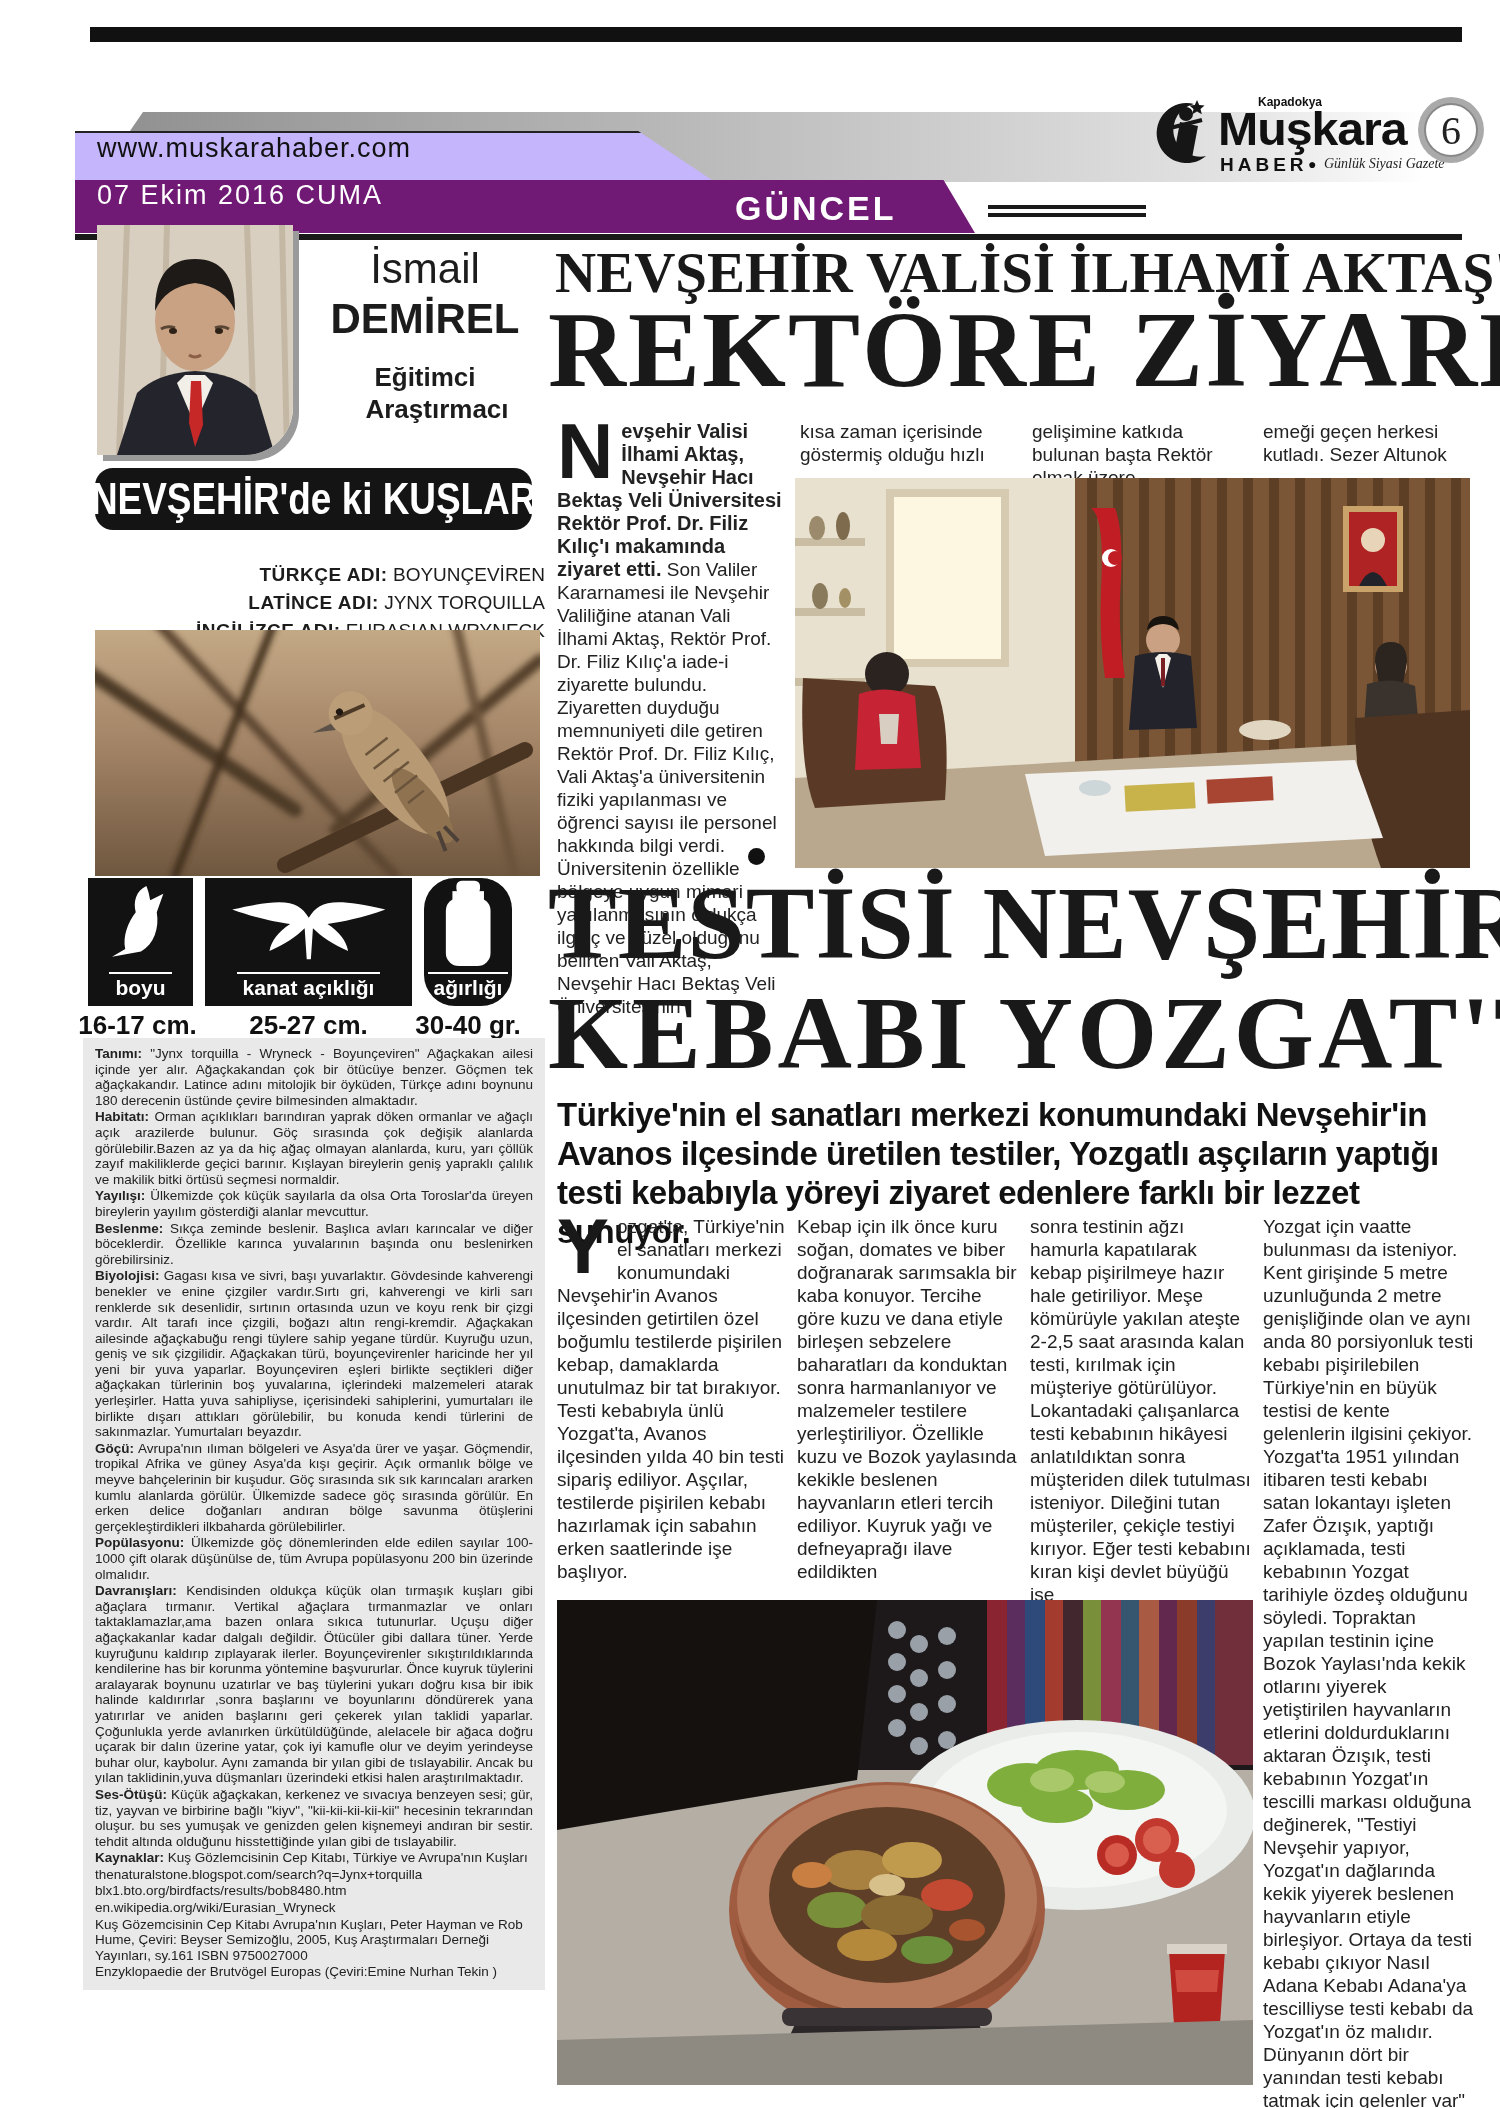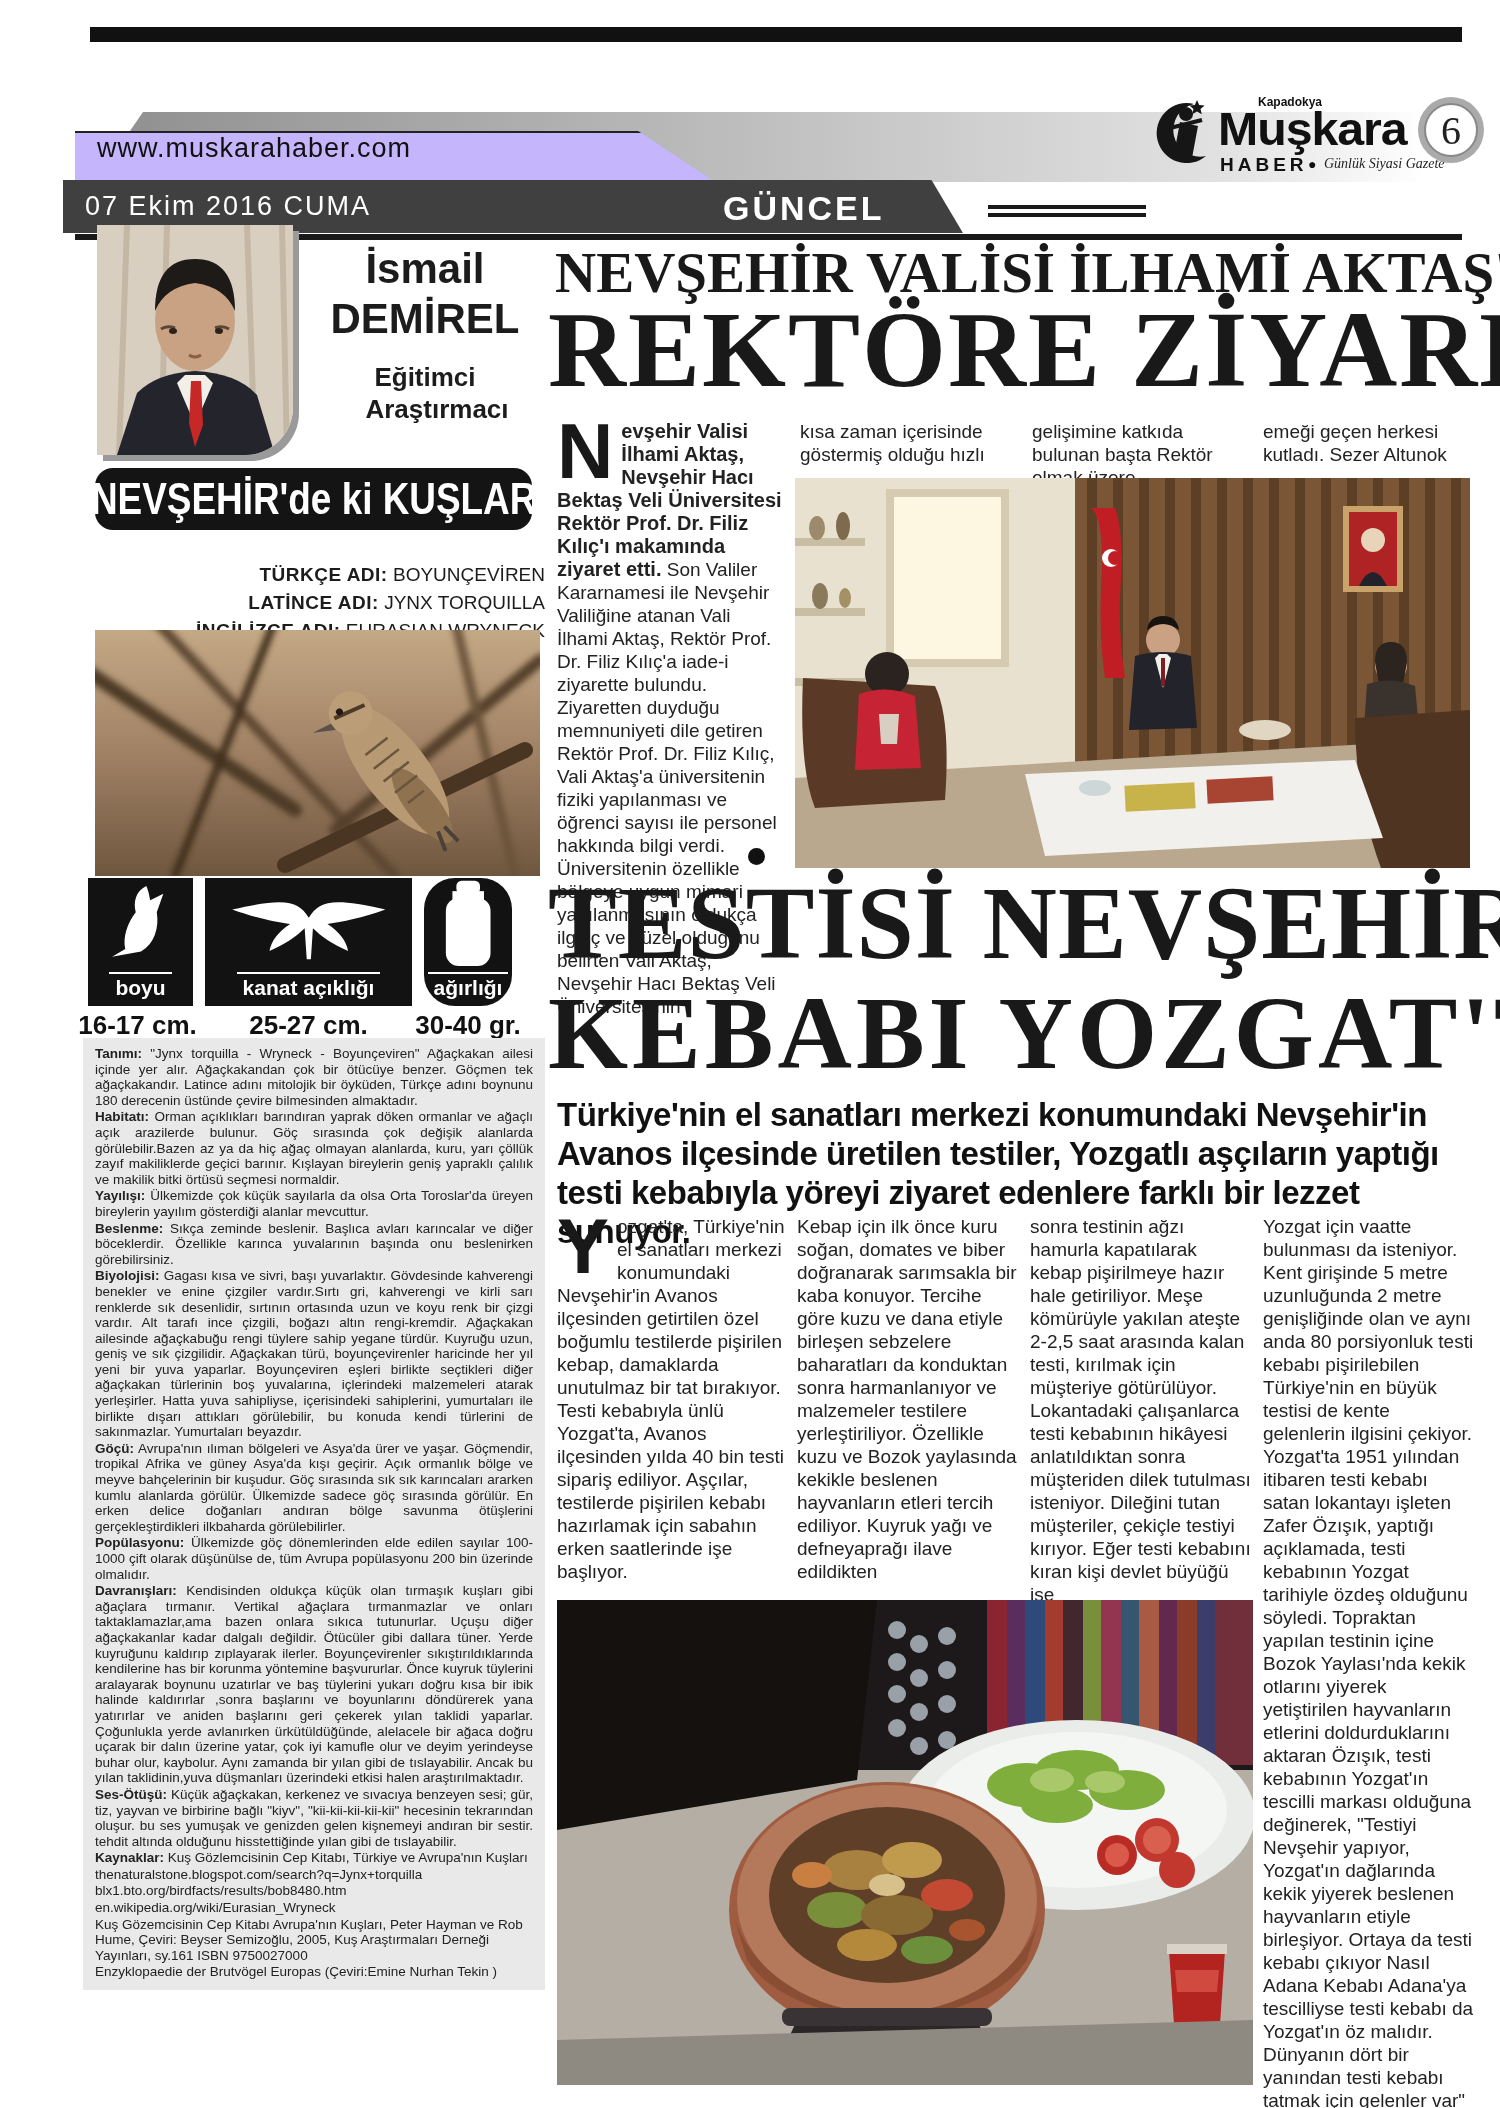--- a/index.html
+++ b/index.html
@@ -9,23 +9,23 @@
 
   
   .top-strip{left:90px;top:27px;width:1372px;height:15px;background:#111;}
   .gray-band{left:95px;top:112px;width:1330px;height:70px;
              background:linear-gradient(90deg,#8f8f8f 0%,#b5b5b5 40%,#e2e2e2 85%,#fff 100%);
              clip-path:polygon(48px 0,100% 0,100% 100%,0 100%);}
   .url-strip{left:75px;top:131px;width:640px;height:49px;background:#c4b5fd;
              clip-path:polygon(0 0,88% 0,100% 100%,0 100%);
              display:flex;border-top:2px solid #222;}
   .url-text{font-size:27px;letter-spacing:1px;color:#111;padding-left:22px;font-weight:400;}
-  .black-band{left:63px;top:180px;width:900px;height:53px;background:#404040;
+  .black-band{left:75px;top:180px;width:900px;height:53px;background:#701a75;
               clip-path:polygon(0 0,96.5% 0,100% 100%,0 100%);
-              display:flex;align-items:center;}
+              display:flex;}
   .date-text{color:#fff;font-size:27px;letter-spacing:2px;padding-left:22px;}
   .section-title{position:absolute;left:660px;top:9px;color:#fff;font-weight:bold;
                  font-size:34px;letter-spacing:3px;}
   .rule-seg{background:#191919;}
   .header-rule{left:75px;top:234px;width:1387px;height:6px;background:#191919;}
 
   .brand{left:1140px;top:92px;width:290px;height:90px;}
   .brand-region{position:absolute;left:118px;top:3px;font-size:12px;font-weight:bold;color:#111;}
   .brand-name{position:absolute;left:78px;top:10px;font-size:46px;font-weight:bold;color:#111;
               letter-spacing:-1px;transform:scaleX(1.05);transform-origin:left;}
@@ -35,21 +35,21 @@
                  font-family:"Liberation Serif",serif;color:#222;white-space:nowrap;}
   .page-badge{left:1418px;top:97px;width:66px;height:66px;border-radius:50%;
               background:#aaa;display:flex;align-items:center;justify-content:center;}
   .page-badge-inner{width:50px;height:50px;border-radius:50%;background:#fff;border:2px solid #888;
                     display:flex;align-items:center;justify-content:center;
                     font-family:"Liberation Serif",serif;font-size:40px;color:#222;}
 
   
   .author-photo{left:97px;top:225px;width:196px;height:230px;border-radius:0 0 48px 0;
                 overflow:hidden;box-shadow:6px 6px 0 #9a9a9a;}
-  .author-name1{left:300px;top:245px;width:250px;text-align:center;font-size:42px;font-weight:bold;}
+  .author-name1{left:300px;top:245px;width:250px;text-align:center;font-size:42px;font-weight:normal;}
   .author-name2{left:300px;top:295px;width:250px;text-align:center;font-size:42px;font-weight:bold;}
   .author-role1{left:300px;top:362px;width:250px;text-align:center;font-size:26px;font-weight:bold;}
   .author-role2{left:312px;top:394px;width:250px;text-align:center;font-size:26px;font-weight:bold;}
 
   .bird-banner{left:95px;top:468px;width:437px;height:62px;background:#141414;border-radius:18px;
                display:flex;align-items:center;justify-content:center;}
   .bird-banner span{color:#fff;font-weight:bold;font-size:45px;letter-spacing:0;
                     transform:scaleX(0.82);white-space:nowrap;}
   .bird-names{left:85px;top:561px;width:460px;text-align:right;font-size:19px;line-height:28px;}
   .bird-names b{letter-spacing:0.5px;}

